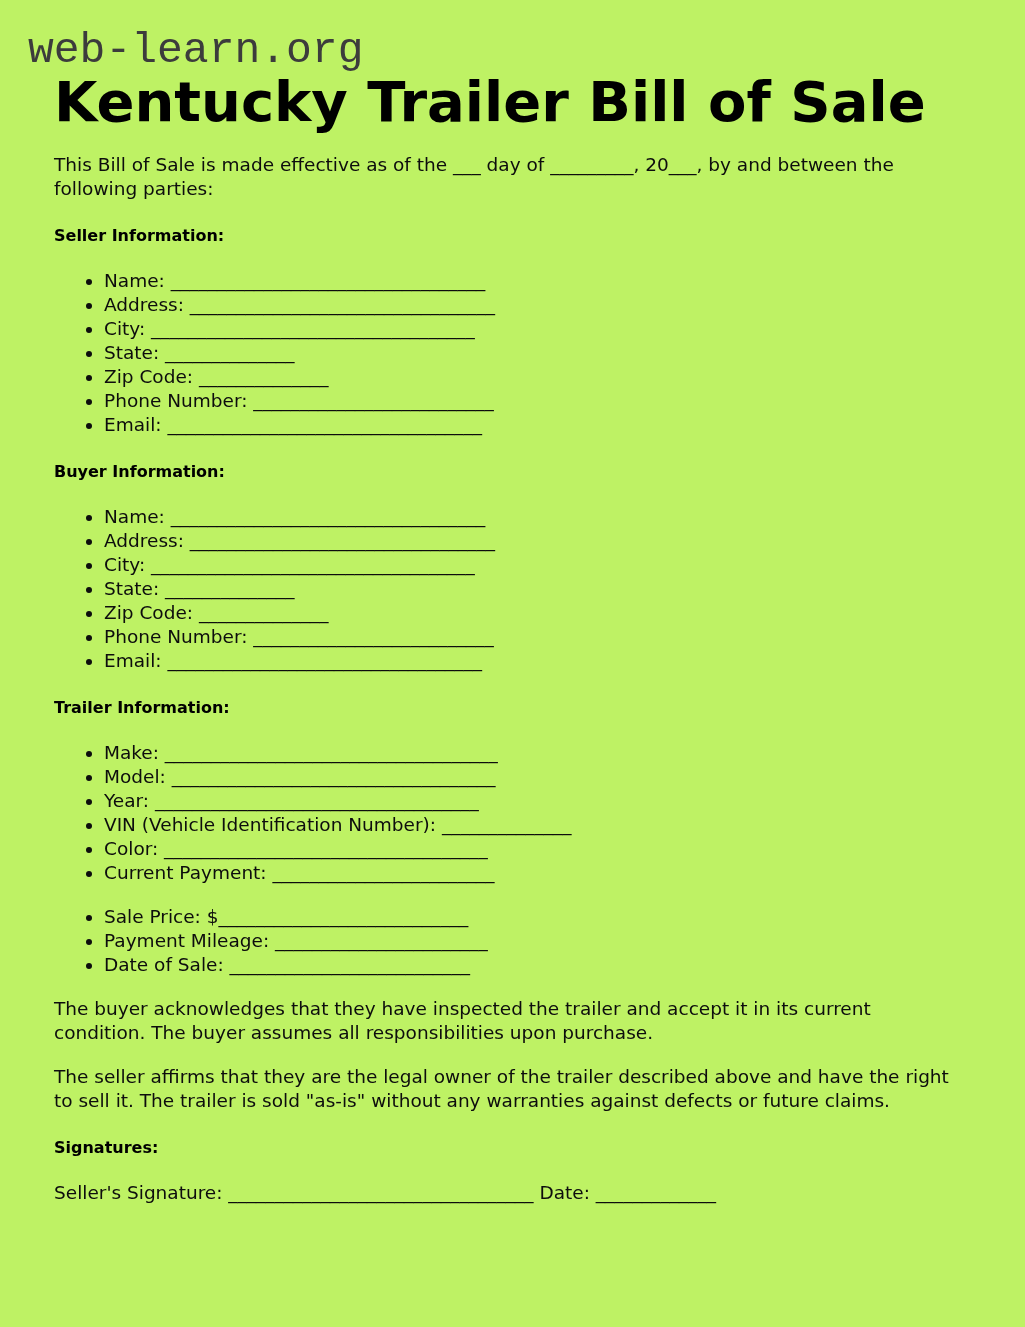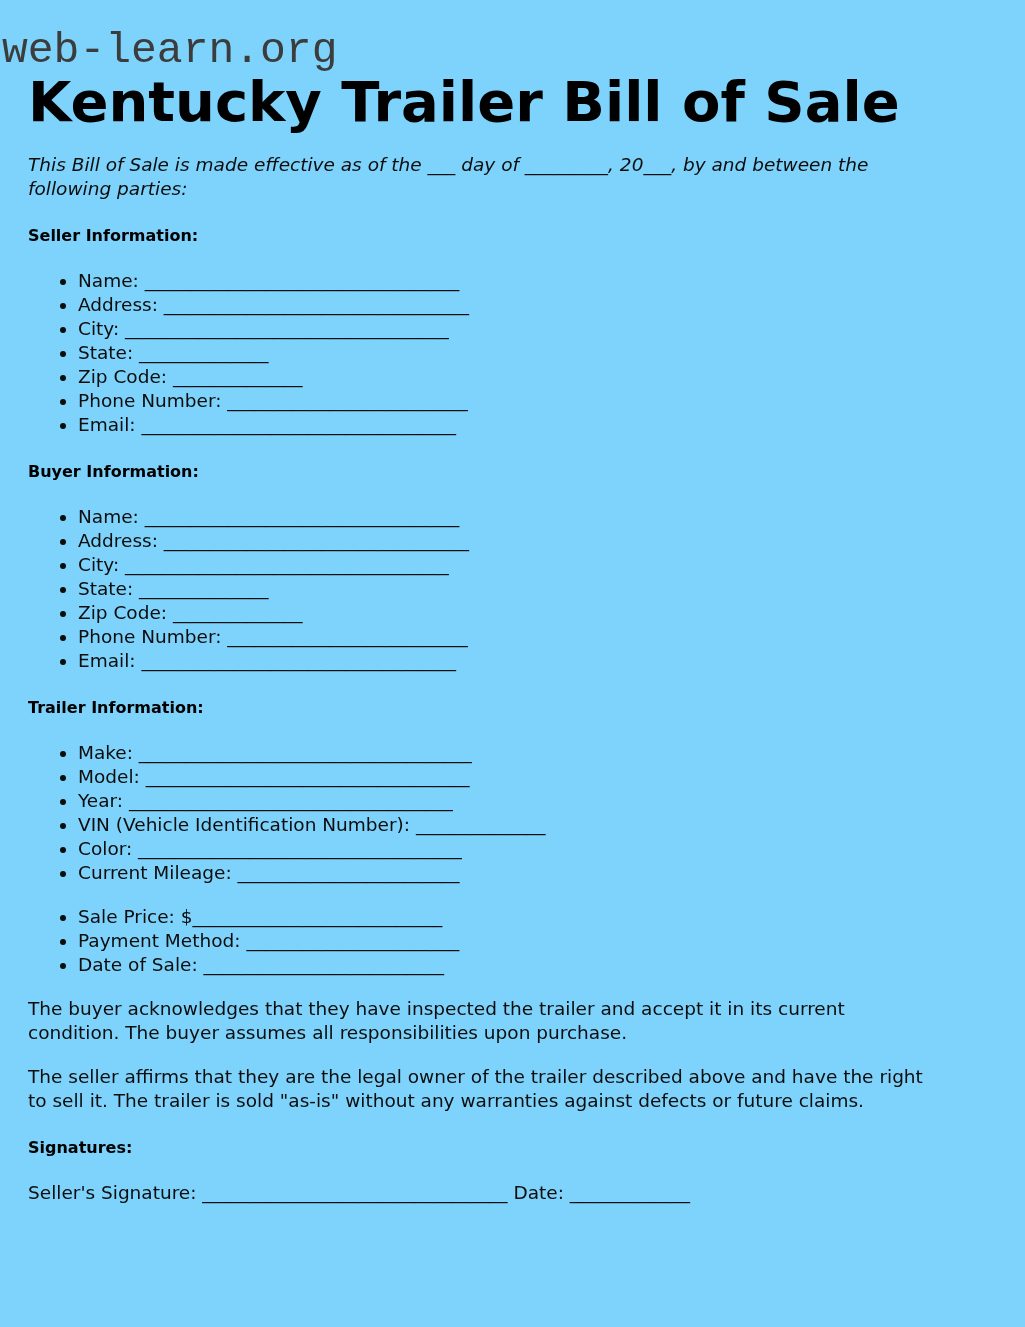--- a/index.html
+++ b/index.html
@@ -1,22 +1,22 @@
 <!DOCTYPE html>
 <html><head>
 <meta charset="utf-8">
 <style>
   html, body { margin: 0; padding: 0; background: #ffffff; }
   .page {
     position: relative;
     width: 1025px;
     height: 1327px;
     box-sizing: border-box;
-    background: #7dd3fc;
-    padding: 28px 56px 0 28px;
+    background: #bef264;
+    padding: 28px 56px 0 54px;
     overflow: hidden;
     font-family: "DejaVu Sans", sans-serif;
     font-size: 18.5px;
     line-height: 24px;
     color: #0d0d0d;
   }
   .logo {
     font-family: "Liberation Mono", "DejaVu Sans Mono", monospace;
     font-size: 43px;
     line-height: 46px;
@@ -25,21 +25,21 @@
     white-space: nowrap;
   }
   h1.title {
     margin: 3px 0 0 0;
     font-size: 56px;
     line-height: 50px;
     font-weight: bold;
     color: #000000;
     white-space: nowrap;
   }
-  p.intro { margin: 26px 0 0 0; max-width: 905px; font-style: italic; }
+  p.intro { margin: 26px 0 0 0; max-width: 905px; }
   .para   { margin: 20px 0 0 0; max-width: 905px; }
   h3.sec-heading {
     margin: 22px 0 0 0;
     font-size: 16px;
     line-height: 26px;
     font-weight: bold;
     color: #000000;
   }
   ul.fields {
     margin: 20px 0 0 0;
@@ -91,29 +91,29 @@
 
   <section>
     <h3 class="sec-heading">Trailer Information:</h3>
     <ul class="fields">
 
     <li><span class="lbl">Make:</span><span class="blank"> ____________________________________</span></li>
         <li><span class="lbl">Model:</span><span class="blank"> ___________________________________</span></li>
         <li><span class="lbl">Year:</span><span class="blank"> ___________________________________</span></li>
         <li><span class="lbl">VIN (Vehicle Identification Number):</span><span class="blank"> ______________</span></li>
         <li><span class="lbl">Color:</span><span class="blank"> ___________________________________</span></li>
-        <li><span class="lbl">Current Mileage:</span><span class="blank"> ________________________</span></li>
+        <li><span class="lbl">Current Payment:</span><span class="blank"> ________________________</span></li>
       </ul>
   </section>
 
   <section>
     <ul class="fields">
 
     <li><span class="lbl">Sale Price: $</span><span class="blank">___________________________</span></li>
-        <li><span class="lbl">Payment Method:</span><span class="blank"> _______________________</span></li>
+        <li><span class="lbl">Payment Mileage:</span><span class="blank"> _______________________</span></li>
         <li><span class="lbl">Date of Sale:</span><span class="blank"> __________________________</span></li>
       </ul>
   </section>
 
   <p class="para">The buyer acknowledges that they have inspected the trailer and accept it in its current condition. The buyer assumes all responsibilities upon purchase.</p>
 
   <p class="para">The seller affirms that they are the legal owner of the trailer described above and have the right to sell it. The trailer is sold "as-is" without any warranties against defects or future claims.</p>
 
   <h3 class="sec-heading">Signatures:</h3>
 

